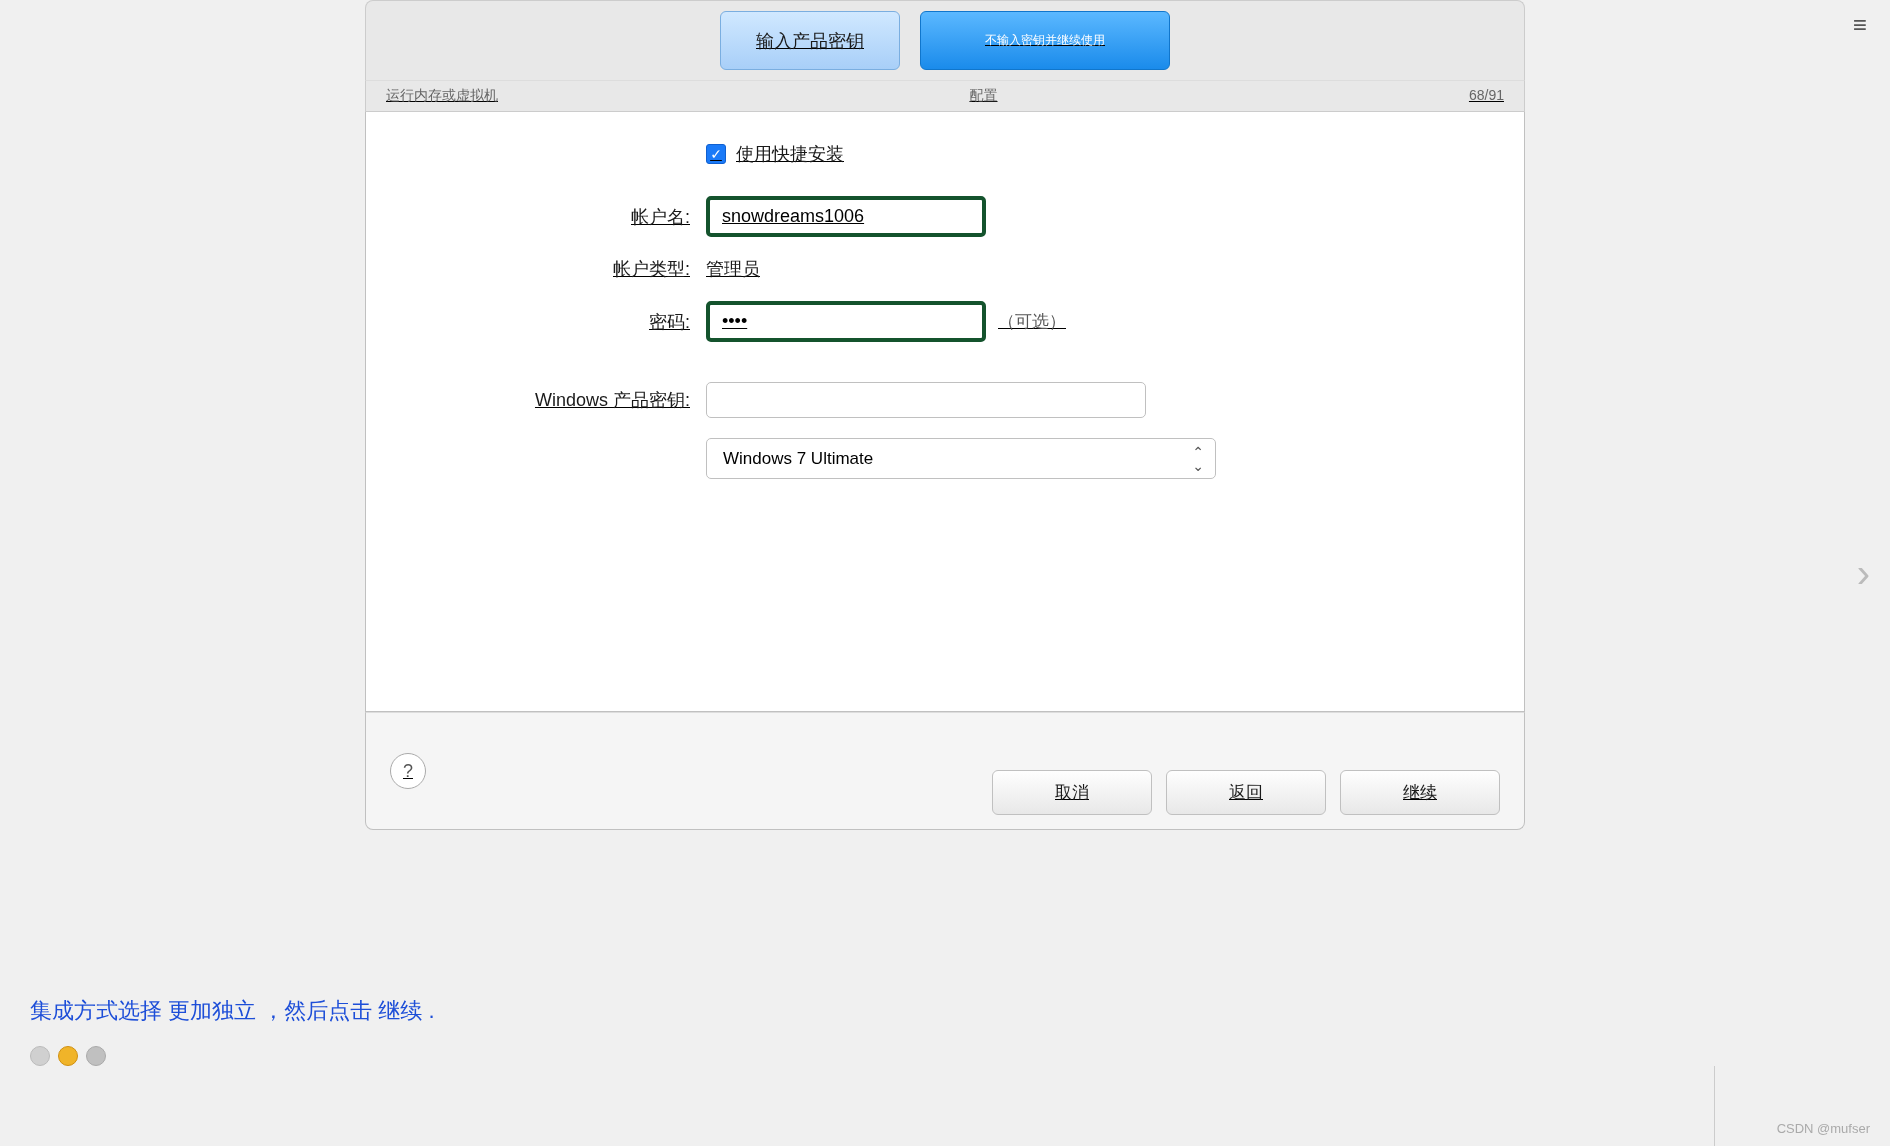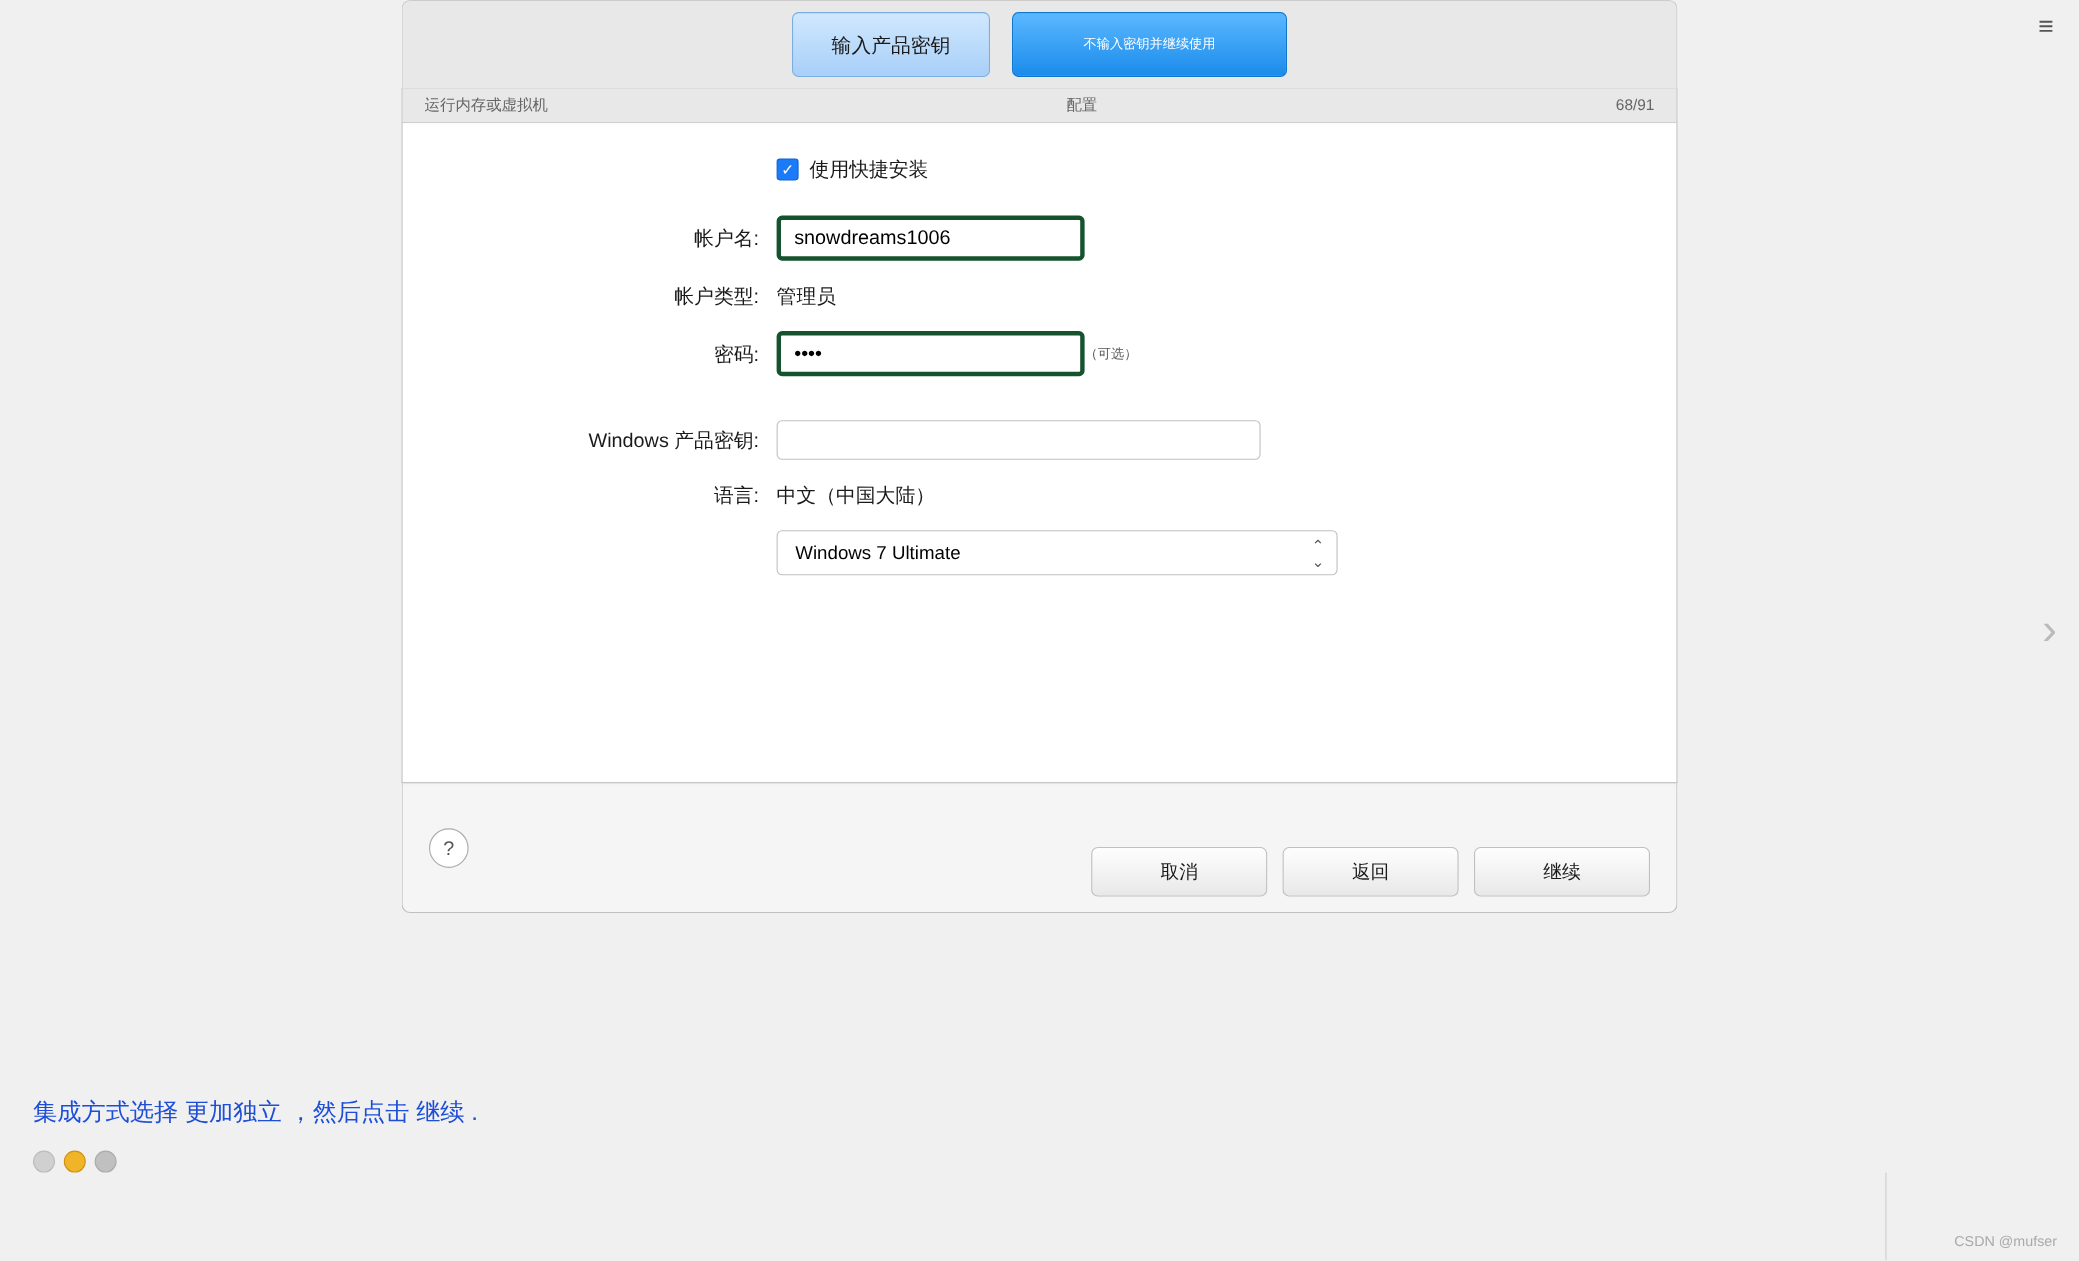--- a/index.html
+++ b/index.html
@@ -138,22 +138,22 @@
     .form-input {
       border: 4px solid #14532d;
       border-radius: 5px;
       padding: 6px 12px;
       font-size: 18px;
       width: 280px;
       outline: none;
       background: white;
     }
     .optional-hint {
-      margin-left: 0;
-      font-size: 12px;
+      margin-left: 12px;
+      font-size: 17px;
       color: #555;
     }
     .product-key-input {
       width: 440px;
       border: 1px solid #c0c0c0;
       border-radius: 5px;
       padding: 8px 12px;
       font-size: 16px;
       outline: none;
       background: white;
@@ -304,21 +304,21 @@
   </style>
 </head>
 <body>
 
 <div class="top-bar">
   <span class="hamburger-icon">≡</span>
 </div>
 
 <div class="right-arrow" style="position:fixed;right:20px;top:50%;transform:translateY(-50%);font-size:40px;color:#bbb;cursor:pointer;z-index:10;">›</div>
 
-<div class="dialog-wrapper" style="left: 50%; top: 0px;">
+<div class="dialog-wrapper" style="left: 50%; top: 0px; text-decoration: underline;">
 
   <div class="top-buttons-strip">
     <button class="btn-enter-key">输入产品密钥</button>
     <button class="btn-skip-key">不输入密钥并继续使用</button>
   </div>
 
   <div class="table-header-strip">
     <span>运行内存或虚拟机</span>
     <span>配置</span>
     <span>68/91</span>
@@ -348,24 +348,20 @@
     </div>
 
 
     <div style="height:20px;"></div>
 
     <div class="form-row">
       <label class="form-label">Windows 产品密钥:</label>
       <input type="text" class="product-key-input" value="" style="">
     </div>
 
-    <div class="form-row">
-      <span class="form-label">语言:</span>
-      <span class="form-value">中文（中国大陆）</span>
-    </div>
 
     <div class="version-dropdown-row">
       <div class="version-select-wrapper">
         <select>
           <option value="ultimate" selected="">Windows 7 Ultimate</option>
           <option value="home">Windows 7 Home Premium</option>
           <option value="pro">Windows 7 Professional</option>
           <option value="enterprise">Windows 7 Enterprise</option>
         </select>
         <span class="version-select-arrow">⌃<br>⌄</span>

